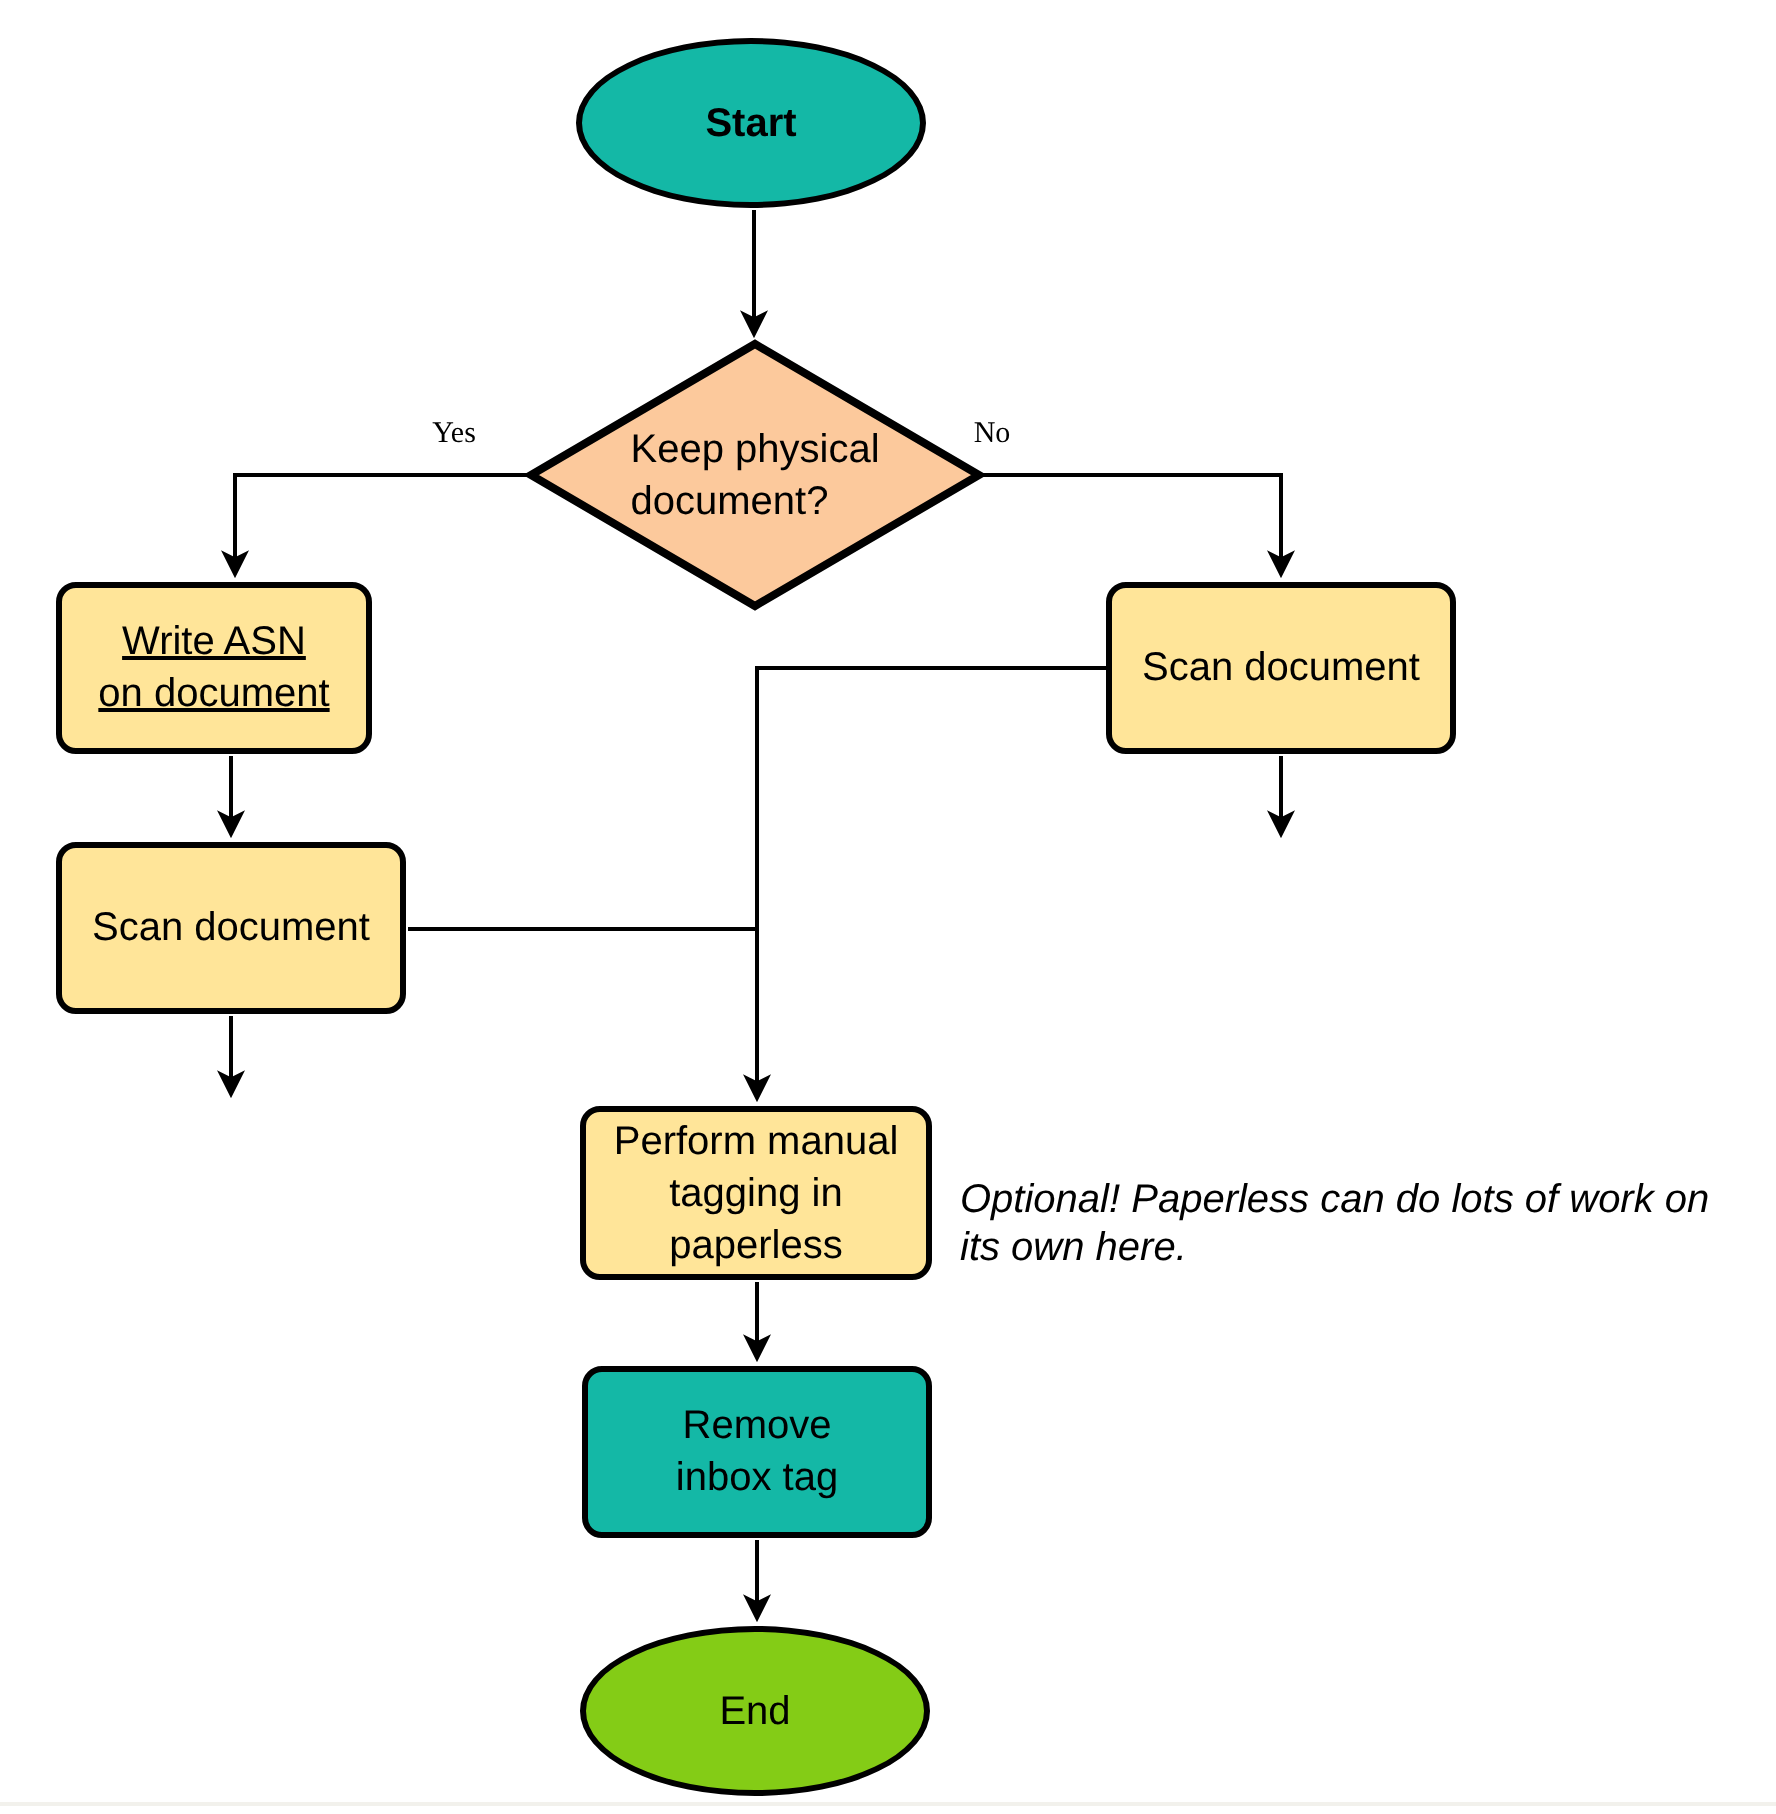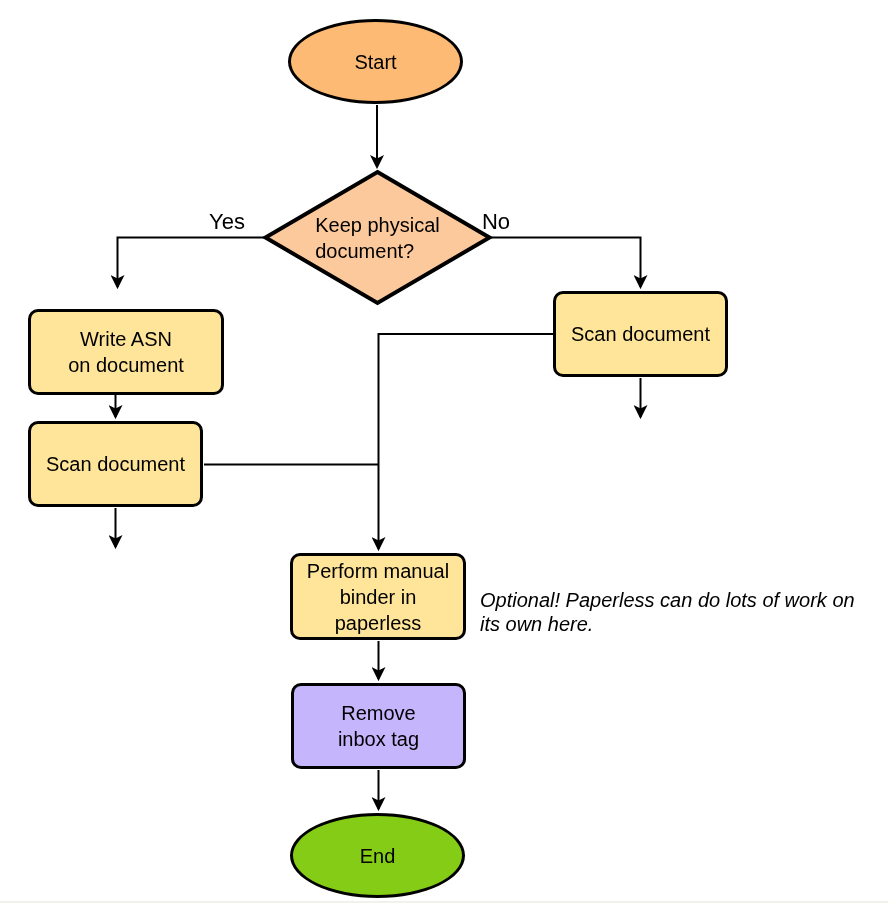--- a/index.html
+++ b/index.html
@@ -36,22 +36,23 @@
     display: flex;
     align-items: center;
     justify-content: center;
     text-align: left;
     font-size: 20px;
     line-height: 1.3;
     white-space: pre-line;
   }
   .edge-label {
     position: absolute;
-    font-size: 22px;
+    font-size: 15px;
     text-align: center;
+    font-family: Liberation Serif, serif;
   }
   .annotation {
     position: absolute;
     font-size: 20px;
     font-style: italic;
     line-height: 1.18;
     white-space: pre-line;
   }
   .bottom-hairline {
     position: absolute;
@@ -81,50 +82,50 @@
       <path d="M 115.5 378 L 115.5 417" marker-end="url(#arrow)"></path>
       <path d="M 115.5 508 L 115.5 547" marker-end="url(#arrow)"></path>
       <path d="M 640.5 378 L 640.5 417" marker-end="url(#arrow)"></path>
       <path d="M 553 334 L 378.5 334 L 378.5 549" marker-end="url(#arrow)"></path>
       <path d="M 204 464.5 L 378.5 464.5"></path>
       <path d="M 378.5 641 L 378.5 679" marker-end="url(#arrow)"></path>
       <path d="M 378.5 770 L 378.5 809" marker-end="url(#arrow)"></path>
     </g>
   </svg>
 
-  <div class="node terminator" style="left: 288px; top: 19px; width: 175px; height: 85px; background-color: #fdba74;">
+  <div class="node terminator" style="left: 288px; top: 19px; width: 175px; height: 85px; background-color: #14b8a6; font-weight: bold;">
     <span>Start</span>
   </div>
 
   <div class="decision-text" style="left:287px; top:207px; width:181px; height:61px">
     <span>Keep physical
 document?</span>
   </div>
 
   <div class="edge-label" style="left:200px; top:209px; width:54px">Yes</div>
   <div class="edge-label" style="left:469px; top:209px; width:54px">No</div>
 
-  <div class="node box" style="left: 28px; top: 309px; width: 196px; height: 86px; background-color: rgb(255, 229, 153);">
+  <div class="node box" style="left: 28px; top: 291px; width: 158px; height: 86px; background-color: rgb(255, 229, 153); text-decoration: underline;">
     <span>Write ASN
 on document</span>
   </div>
   <div class="node box" style="left: 28px; top: 421px; width: 175px; height: 86px; background-color: rgb(255, 229, 153);">
     <span>Scan document</span>
   </div>
 
   <div class="node box" style="left: 553px; top: 291px; width: 175px; height: 86px; background-color: rgb(255, 229, 153);">
     <span>Scan document</span>
   </div>
 
   <div class="node box" style="left: 290px; top: 553px; width: 176px; height: 87px; background-color: rgb(255, 229, 153);">
     <span>Perform manual
-binder in
+tagging in
 paperless</span>
   </div>
-  <div class="node box" style="left: 291px; top: 683px; width: 175px; height: 86px; background-color: #c4b5fd;">
+  <div class="node box" style="left: 291px; top: 683px; width: 175px; height: 86px; background-color: #14b8a6;">
     <span>Remove
 inbox tag</span>
   </div>
 
   <div class="node terminator" style="left: 290px; top: 813px; width: 175px; height: 85px; background-color: #84cc16;">
     <span>End</span>
   </div>
 
   <div class="annotation" style="left:480px; top:589px; width:412px">Optional! Paperless can do lots of work on
 its own here.</div>

